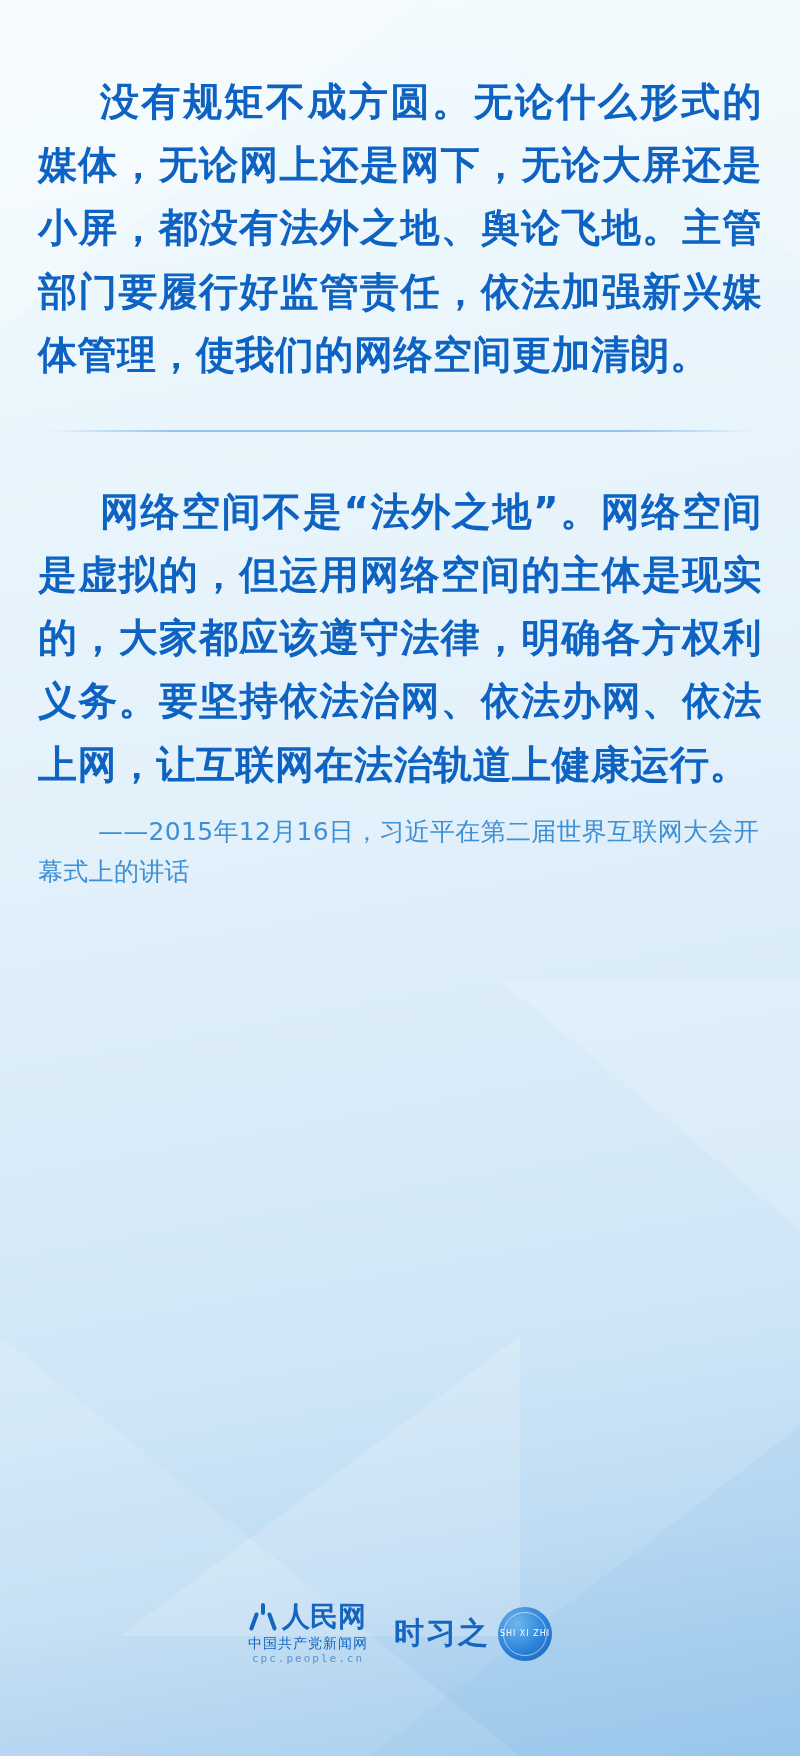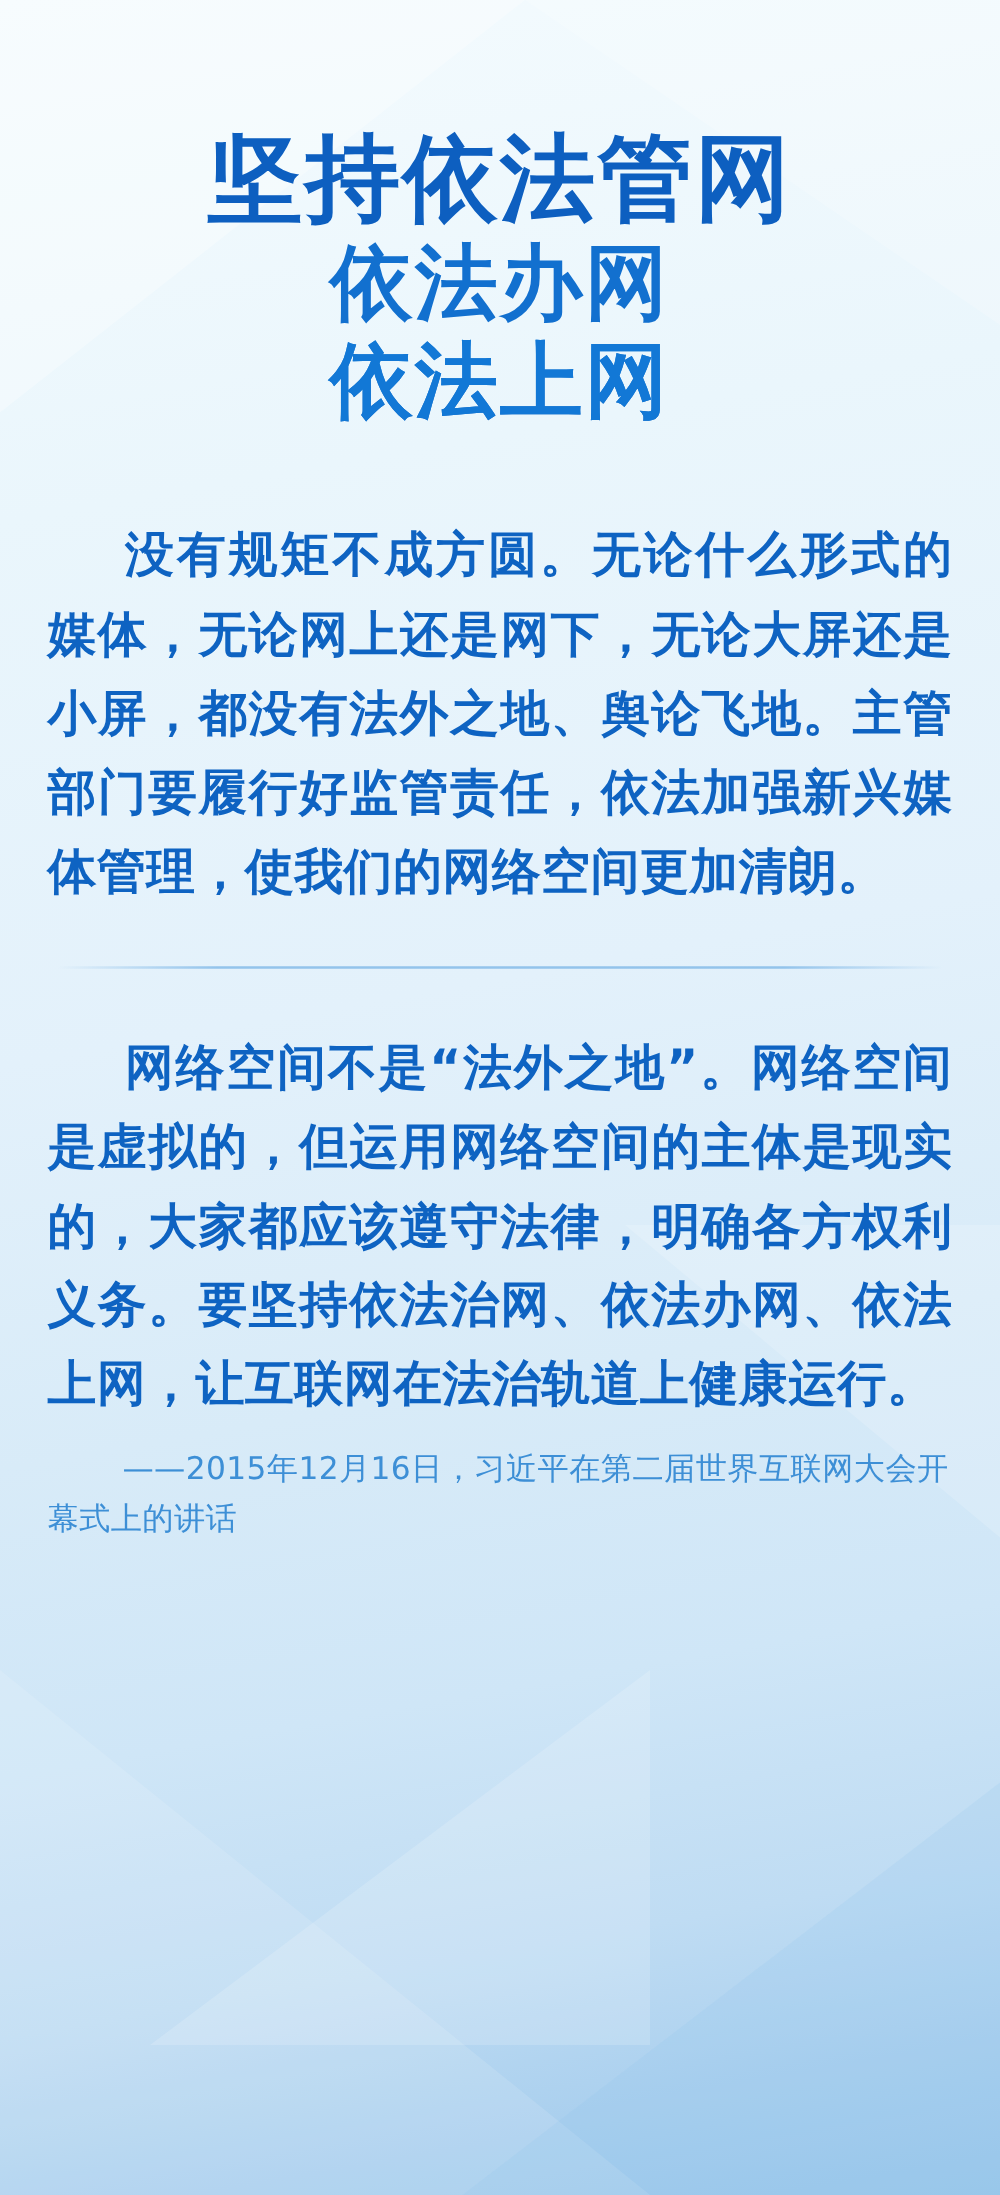--- a/index.html
+++ b/index.html
@@ -223,33 +223,51 @@
 
   <div class="facet f1"></div>
   <div class="facet f2"></div>
   <div class="facet f6"></div>
   <div class="facet f3"></div>
   <div class="facet f5"></div>
   <div class="facet f4"></div>
 
   <div class="content">
 
-    <div class="title-block">
-      <div class="title-line l1">坚持依法管网</div>
-      <div class="title-line l2">依法办网</div>
-      <div class="title-line l3">依法上网</div>
-    </div>
 
     <div class="quote-section first">
       <div class="quote-body">没有规矩不成方圆。无论什么形式的媒体，无论网上还是网下，无论大屏还是小屏，都没有法外之地、舆论飞地。主管部门要履行好监管责任，依法加强新兴媒体管理，使我们的网络空间更加清朗。</div>
     </div>
 
     <div class="divider"></div>
 
     <div class="quote-section second">
       <div class="quote-body">网络空间不是“法外之地”。网络空间是虚拟的，但运用网络空间的主体是现实的，大家都应该遵守法律，明确各方权利义务。要坚持依法治网、依法办网、依法上网，让互联网在法治轨道上健康运行。</div>
       <div class="quote-attrib">——2015年12月16日，习近平在第二届世界互联网大会开幕式上的讲话</div>
     </div>
 
   </div>
 
+  <div class="footer">
+
+    <div class="logo-people">
+      <div class="lp-main">
+        <span class="lp-mark">
+          <span class="s1"></span>
+            <span class="s2"></span>
+            <span class="s3"></span>
+        </span>
+        <span>人民网</span>
+      </div>
+      <div class="lp-sub">中国共产党新闻网</div>
+      <div class="lp-url">cpc.people.cn</div>
+    </div>
+
+    <div class="logo-shixizhi">
+      <span class="sxz-text">时习之</span>
+      <span class="sxz-badge">
+        <span class="sxz-badge-text">SHI XI ZHI</span>
+      </span>
+    </div>
+
+  </div>
 
 </div>
 
 </body></html>

